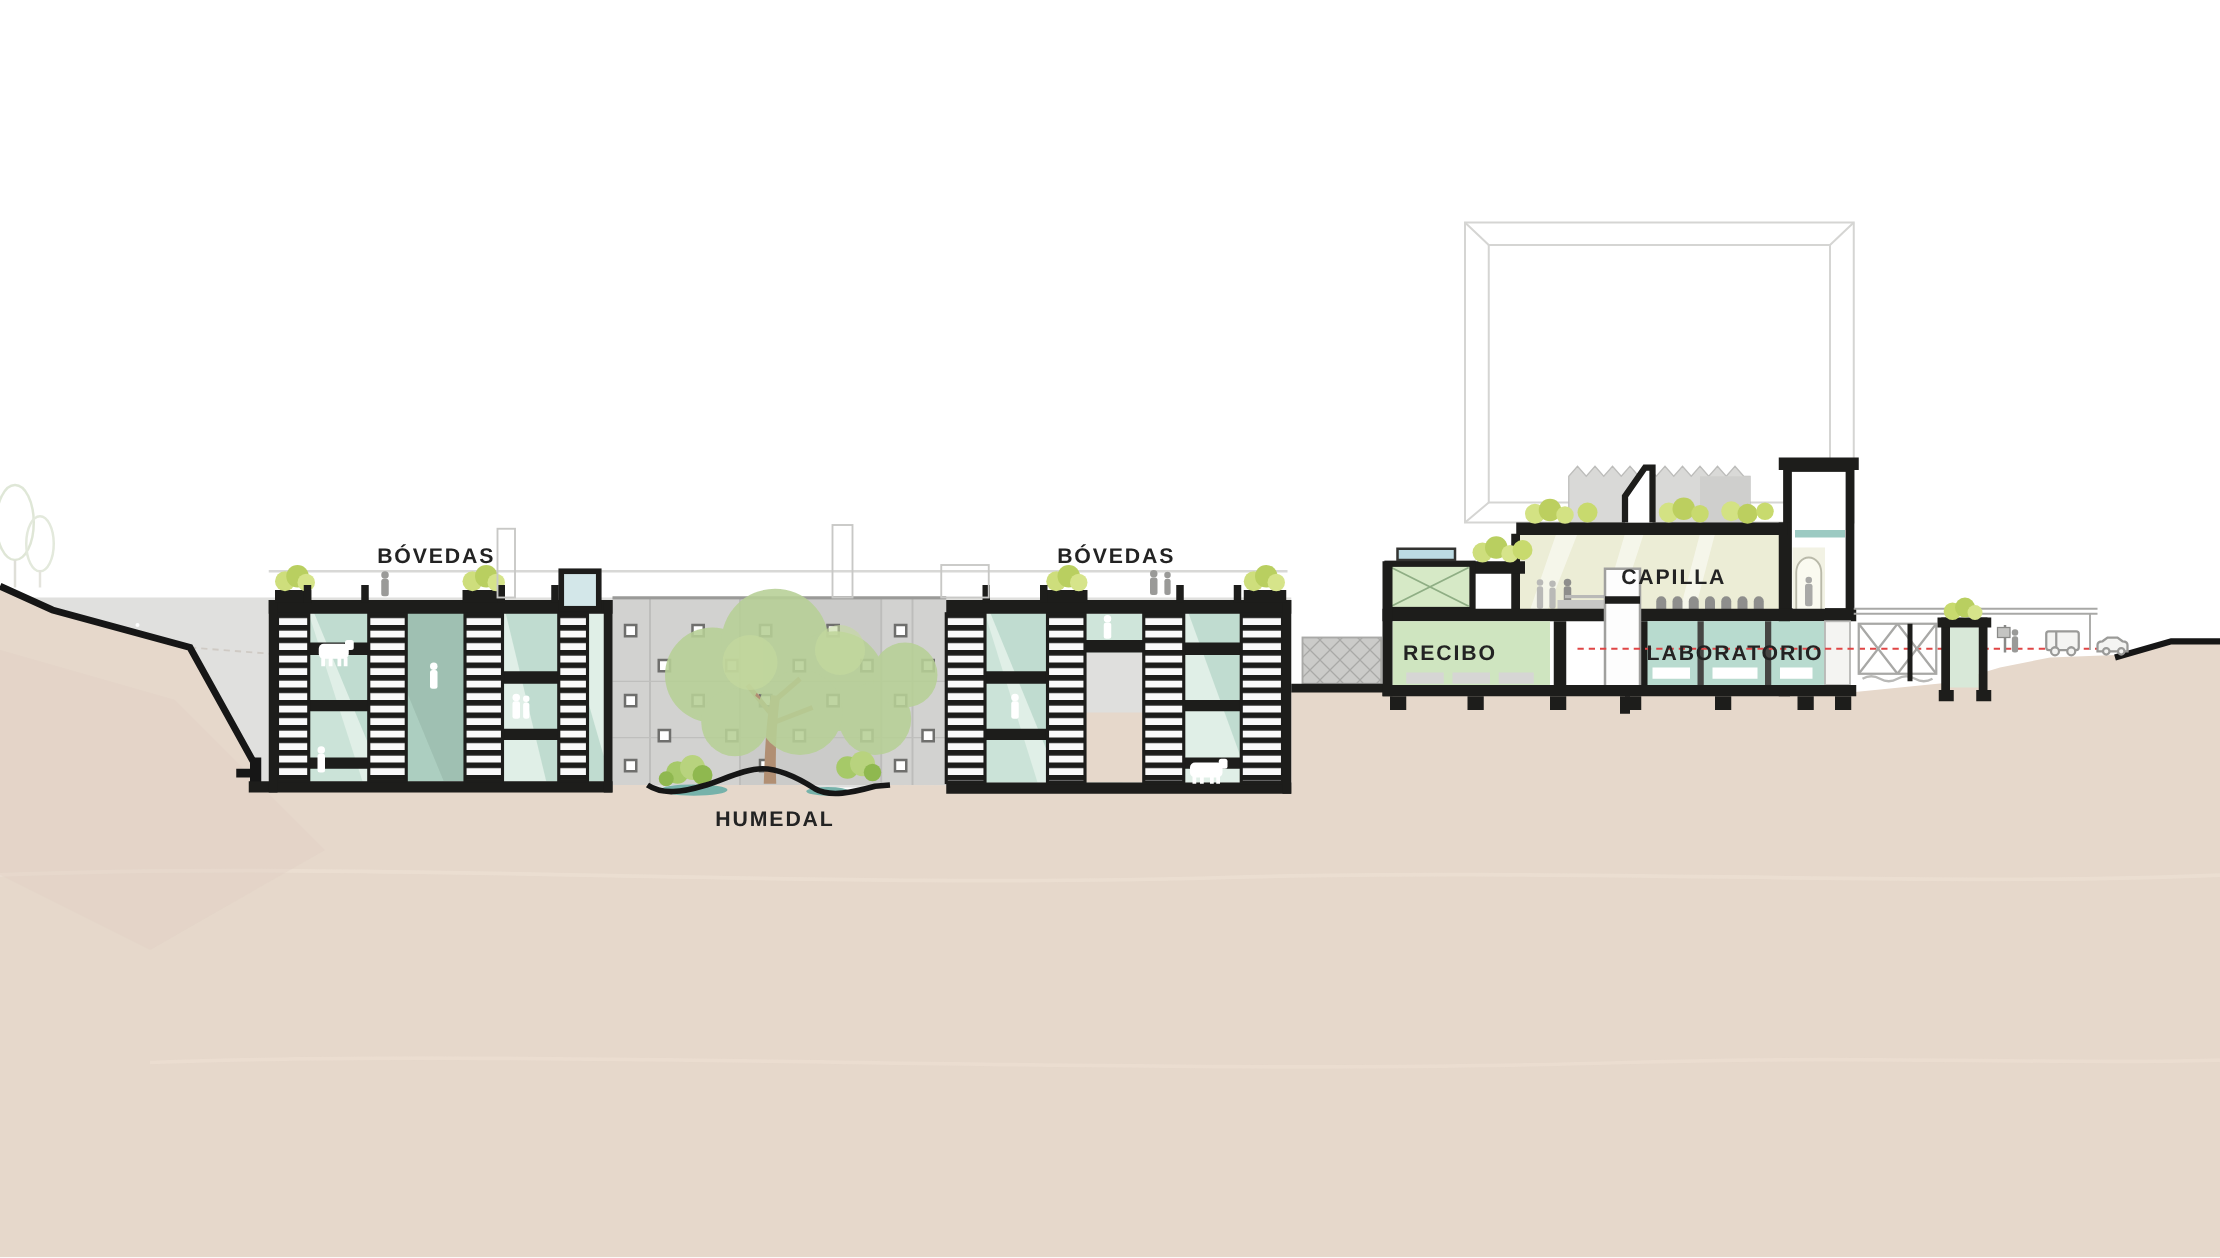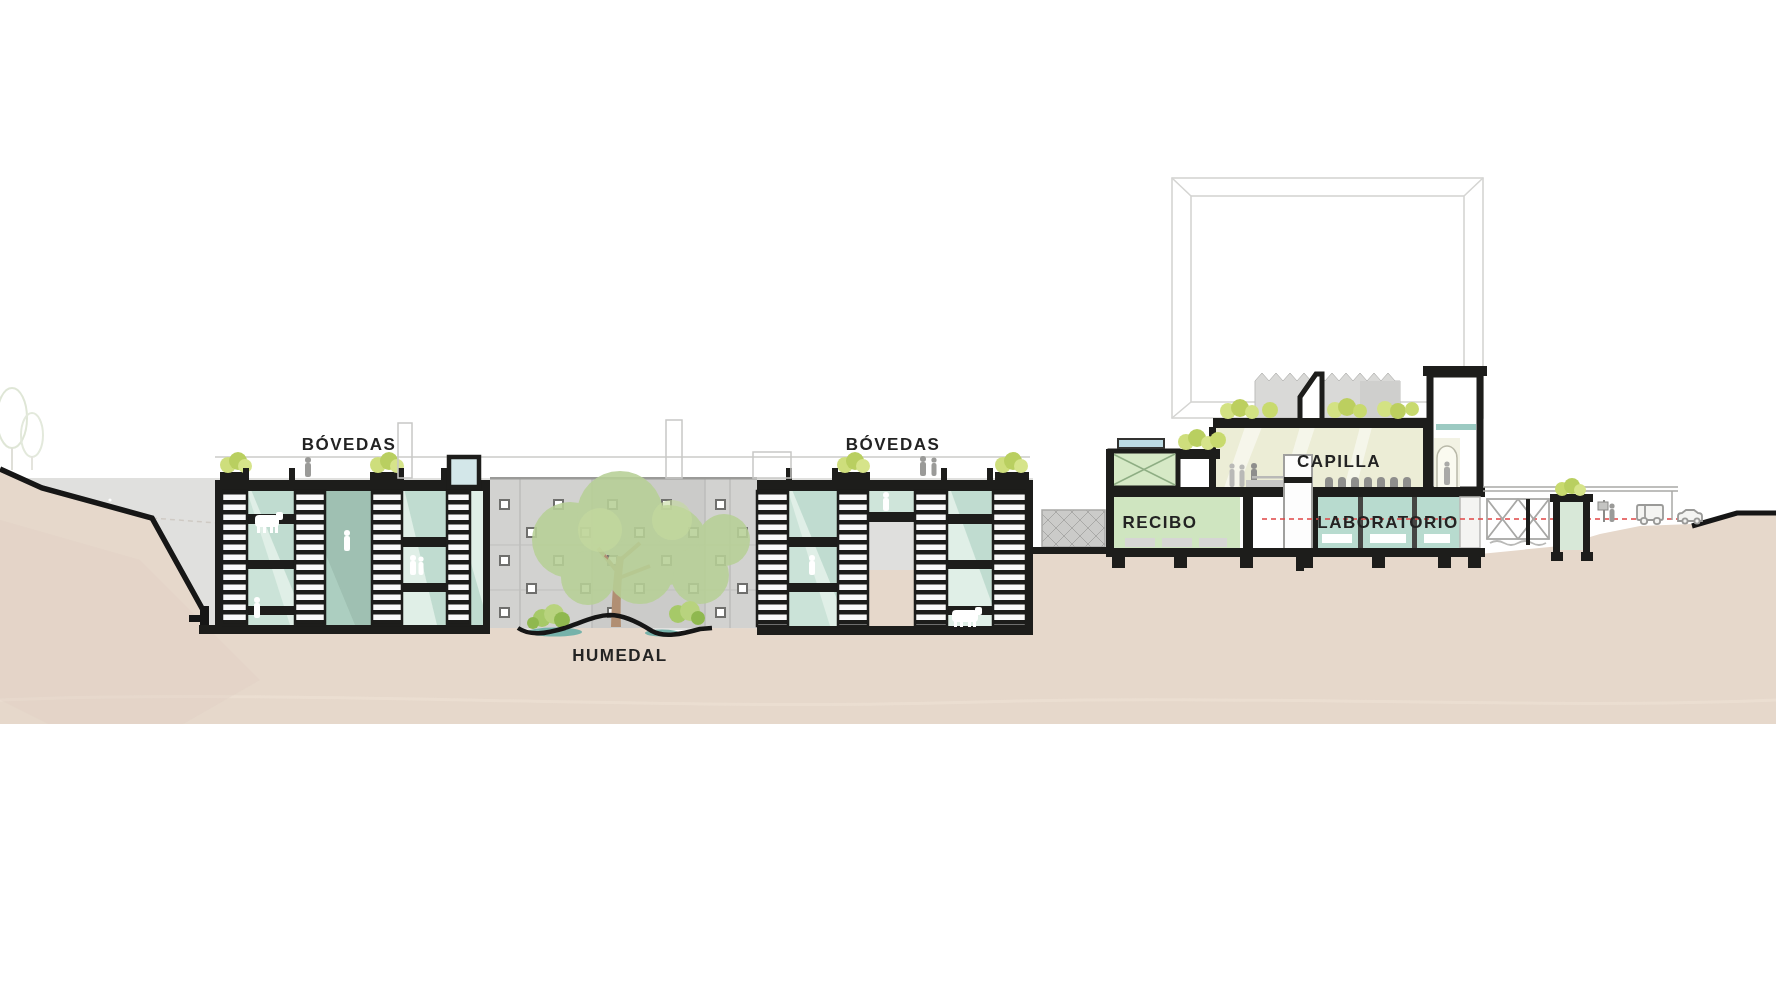--- a/index.html
+++ b/index.html
@@ -1,16 +1,16 @@
 <!DOCTYPE html>
 <html><head>
 <meta charset="utf-8">
 <style>
   html,body{margin:0;padding:0;background:#fff;}
-  .canvas{position:relative;width:1776px;height:724px;background:#ffffff;overflow:hidden;
+  .canvas{position:relative;width:1776px;height:1006px;background:#ffffff;overflow:hidden;
           font-family:"Liberation Sans",sans-serif;}
   svg{display:block;}
   .lbl{font-family:"Liberation Sans","DejaVu Sans",sans-serif;font-weight:bold;
        fill:#232323;letter-spacing:1.5px;}
 </style>
 </head>
 <body>
 
 <div class="canvas">
 <svg width="1776" height="1006" viewBox="0 0 1776 1006">

